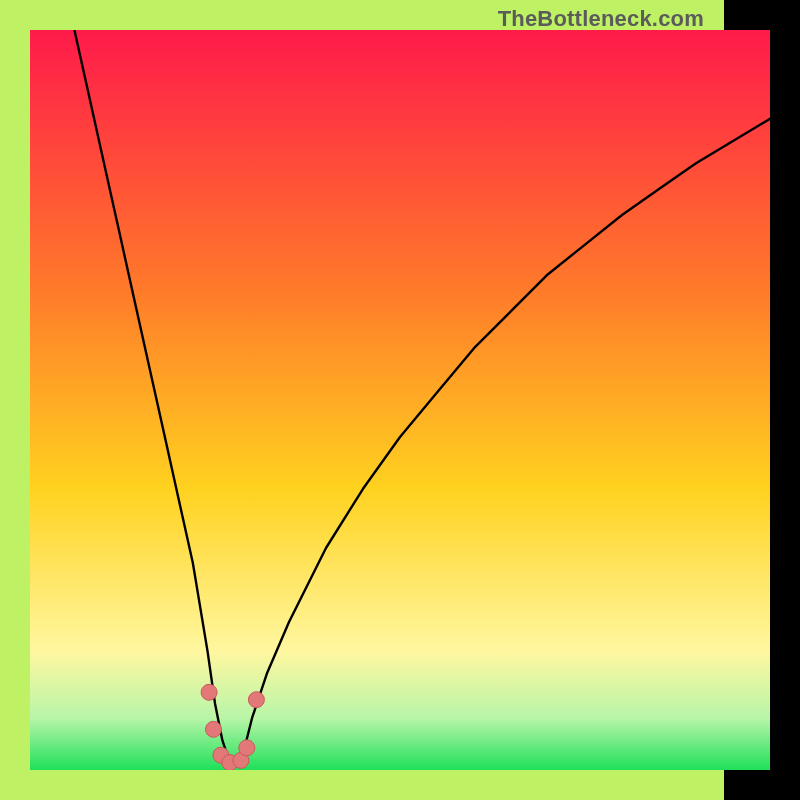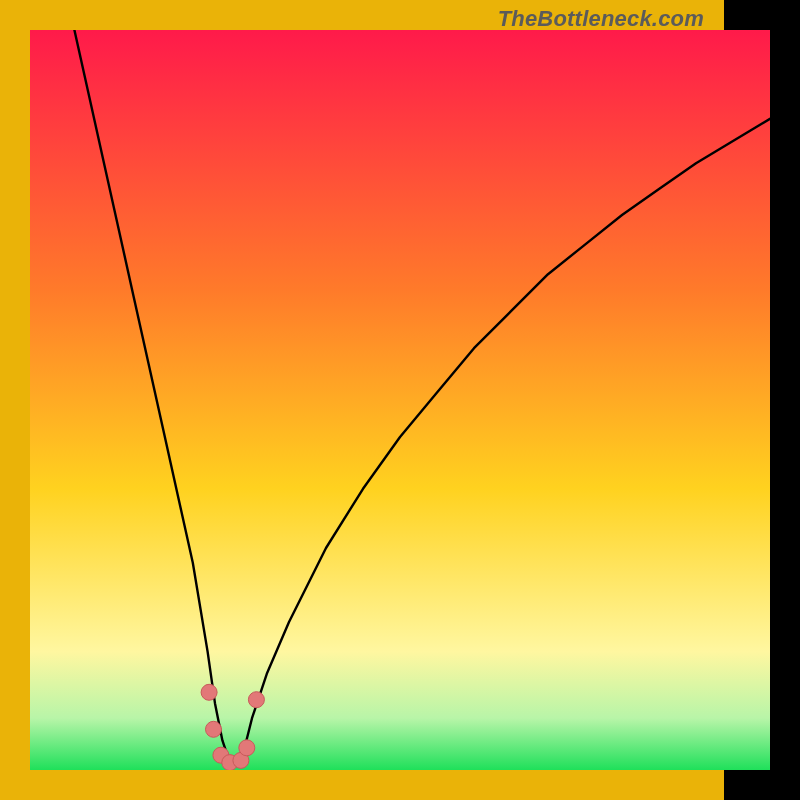--- a/index.html
+++ b/index.html
@@ -8,22 +8,21 @@
     width: 800px;
     height: 800px;
     background: #000;
     font-family: Arial, Helvetica, sans-serif;
     overflow: hidden;
   }
   .frame {
     position: relative;
     width: 724px;
     height: 800px;
-    background: #eab308;
-    font-style: italic;
+    background: #bef264;
   }
   .plot-area {
     position: absolute;
     left: 30px;
     top: 30px;
     width: 740px;
     height: 740px;
     overflow: hidden;
   }
   .watermark {

